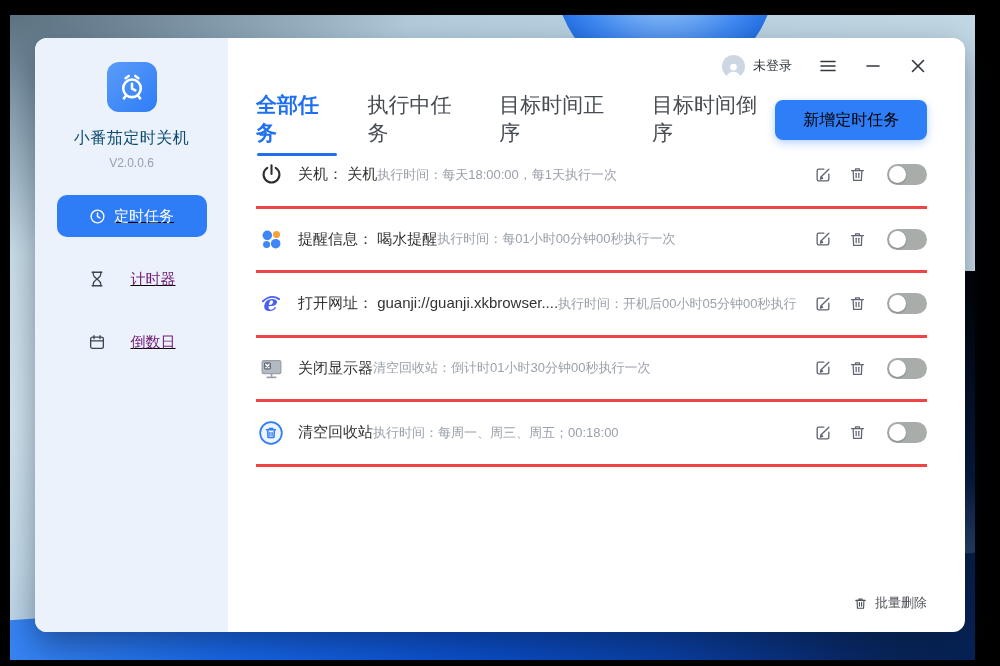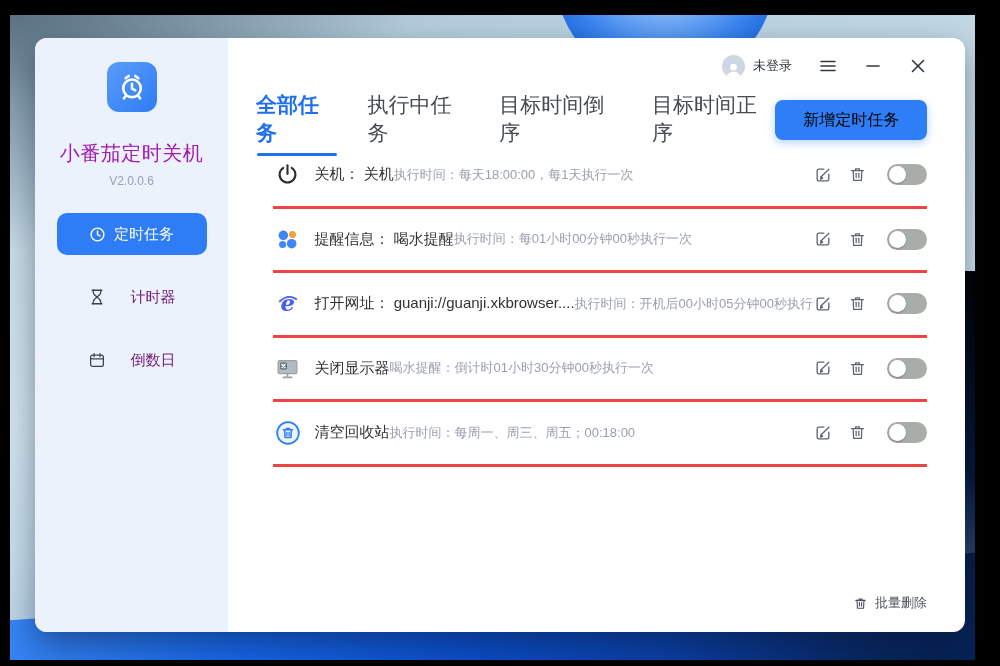--- a/index.html
+++ b/index.html
@@ -23,28 +23,28 @@
     background:linear-gradient(225deg,#000 6%,#04173a 28%,rgba(7,40,100,.55) 48%,rgba(7,40,100,0) 68%); }
 
   
   .window { position:absolute; left:35px; top:38px; width:930px; height:594px; border-radius:12px;
     background:#fff; box-shadow:0 12px 32px rgba(8,24,48,.45); display:flex; overflow:hidden; }
 
   
   .sidebar { width:193px; background:#ebf2fc; display:flex; flex-direction:column; align-items:center; flex-shrink:0; }
   .logo { margin-top:24px; width:50px; height:50px; border-radius:12px;
     background:linear-gradient(135deg,#5b9cf9,#2e7cf6); display:flex; align-items:center; justify-content:center; }
-  .app-name { margin-top:28px; font-size:20px; color:#a21caf; letter-spacing:.5px; }
+  .app-name { margin-top:16px; font-size:16px; color:#0c4a6e; letter-spacing:.5px; }
   .version { margin-top:7px; font-size:12px; color:#95a2b3;text-align:right; }
-  .nav { margin-top:25px; width:100%; display:flex; flex-direction:column; align-items:center; }
+  .nav { margin-top:25px; width:100%; display:flex; flex-direction:column; align-items:center;text-decoration:underline; }
   .nav-item { height:42px; display:flex; align-items:center; gap:25px; font-size:15px; color:#701a75; margin-bottom:21px; cursor:pointer; }
   .nav-item.active { width:150px; border-radius:10px; background:#2e7df6; color:#fff; justify-content:center; gap:8px; }
 
   
-  .main { flex:1; position:relative; padding:0 38px 0 28px; display:flex; flex-direction:column;align-items:flex-end; }
+  .main { flex:1; position:relative; padding:0 38px 0 28px; display:flex; flex-direction:column; }
   .user-bar { margin-top:15px; height:26px; display:flex; align-items:center; justify-content:flex-end; }
   .avatar { width:23px; height:23px; border-radius:50%; background:#ccd7e3; display:flex; align-items:flex-end; justify-content:center; overflow:hidden; }
   .login-label { margin-left:8px; font-size:13px; color:#33383f; cursor:pointer; }
   .win-btn { margin-left:27px; width:18px; height:18px; display:flex; align-items:center; justify-content:center; cursor:pointer; }
 
   .toolbar { margin-top:20px; height:42px; display:flex; align-items:center; justify-content:space-between; }
   .tabs { display:flex; align-items:center; gap:29px; }
   .tab { position:relative; font-size:21px; color:#474c53; padding:6px 0 9px; cursor:pointer; }
   .tab.active { color:#1f6ff0; font-weight:bold; }
   .tab.active::after { content:''; position:absolute; left:1px; right:1px; bottom:0; height:3px; border-radius:2px; background:#1f6ff0; }
@@ -151,22 +151,22 @@
             <path d="M1.5 1.5l11 11"></path>
               <path d="M12.5 1.5l-11 11"></path>
           </svg>
         </div>
       </div>
 
       <div class="toolbar">
         <div class="tabs">
           <div class="tab active">全部任务</div>
           <div class="tab">执行中任务</div>
+          <div class="tab">目标时间正序</div>
           <div class="tab">目标时间倒序</div>
-          <div class="tab">目标时间正序</div>
         </div>
         <button class="add-btn">新增定时任务</button>
       </div>
 
       <div class="task-list">
 
         <div class="task-row">
           <div class="task-icon">
             <svg width="25" height="25" viewBox="0 0 24 24" fill="none" stroke="#2e2e2e" stroke-width="2" stroke-linecap="round">
               <path d="M12 3.2v8.3"></path>
@@ -263,21 +263,21 @@
             <svg width="25" height="25" viewBox="0 0 24 24">
               <rect x="3" y="4.5" width="18" height="12.5" rx="1.6" fill="#b3bac3" stroke="#98a1ab" stroke-width="1.2"></rect>
               <rect x="5" y="6.5" width="6.2" height="6.2" rx="1" fill="#7a London8490"></rect>
               <rect x="5" y="6.5" width="6.2" height="6.2" rx="1" fill="#7a8490"></rect>
               <path d="M6.6 8.1l3 3M9.6 8.1l-3 3" stroke="#fff" stroke-width="1.3" stroke-linecap="round"></path>
               <path d="M12 17v3" stroke="#98a1ab" stroke-width="1.6"></path>
               <path d="M8 20.5h8" stroke="#98a1ab" stroke-width="1.6" stroke-linecap="round"></path>
             </svg>
           </div>
           <span class="task-title">关闭显示器</span>
-          <span class="task-meta">喝水提醒：倒计时01小时30分钟00秒执行一次</span>
+          <span class="task-meta">清空回收站：倒计时01小时30分钟00秒执行一次</span>
           <div class="task-actions">
             <div class="icon-btn">
               <svg width="20" height="20" viewBox="0 0 24 24" fill="none" stroke="#5f6670" stroke-width="1.6" stroke-linecap="round" stroke-linejoin="round">
                 <path d="M13 5H6.8A1.8 1.8 0 0 0 5 6.8v10.4A1.8 1.8 0 0 0 6.8 19h10.4a1.8 1.8 0 0 0 1.8-1.8V11"></path>
                 <path d="M9.8 14.2L19 5"></path>
                   <path d="M9.8 14.2l-.9 2.6 2.6-.9z" fill="#5f6670"></path>
               </svg>
             </div>
             <div class="icon-btn">
               <svg width="19" height="19" viewBox="0 0 24 24" fill="none" stroke="#5f6670" stroke-width="1.6" stroke-linecap="round" stroke-linejoin="round">

